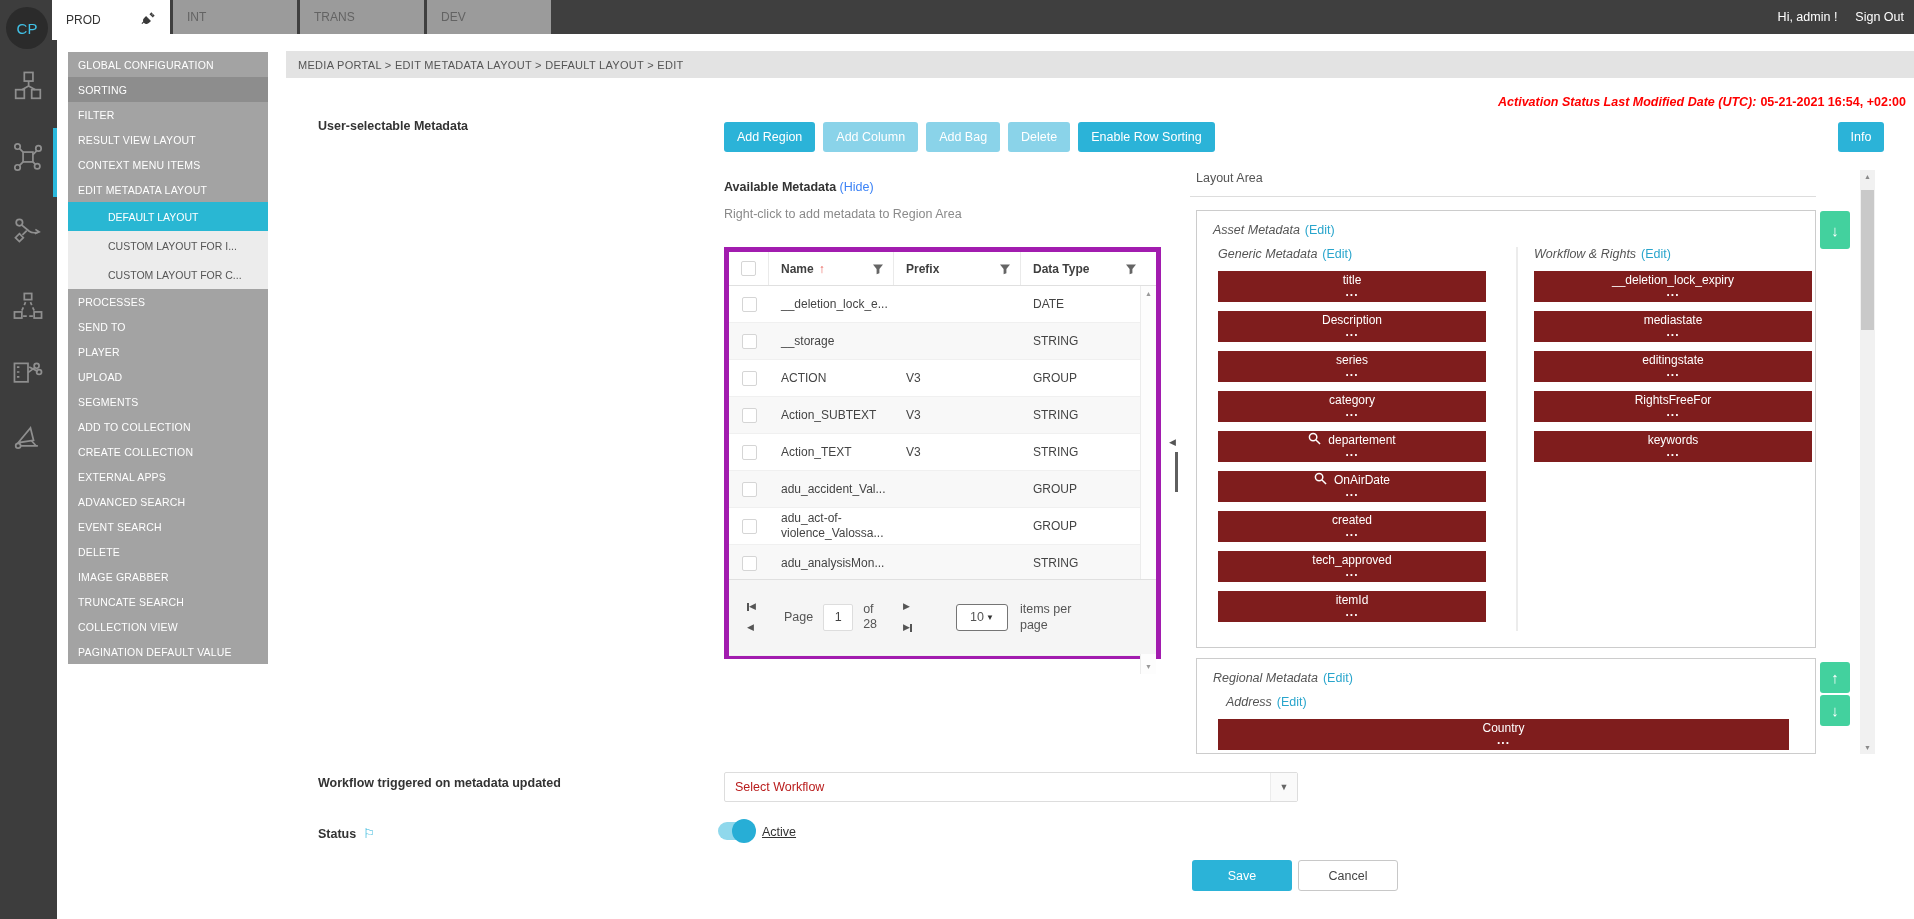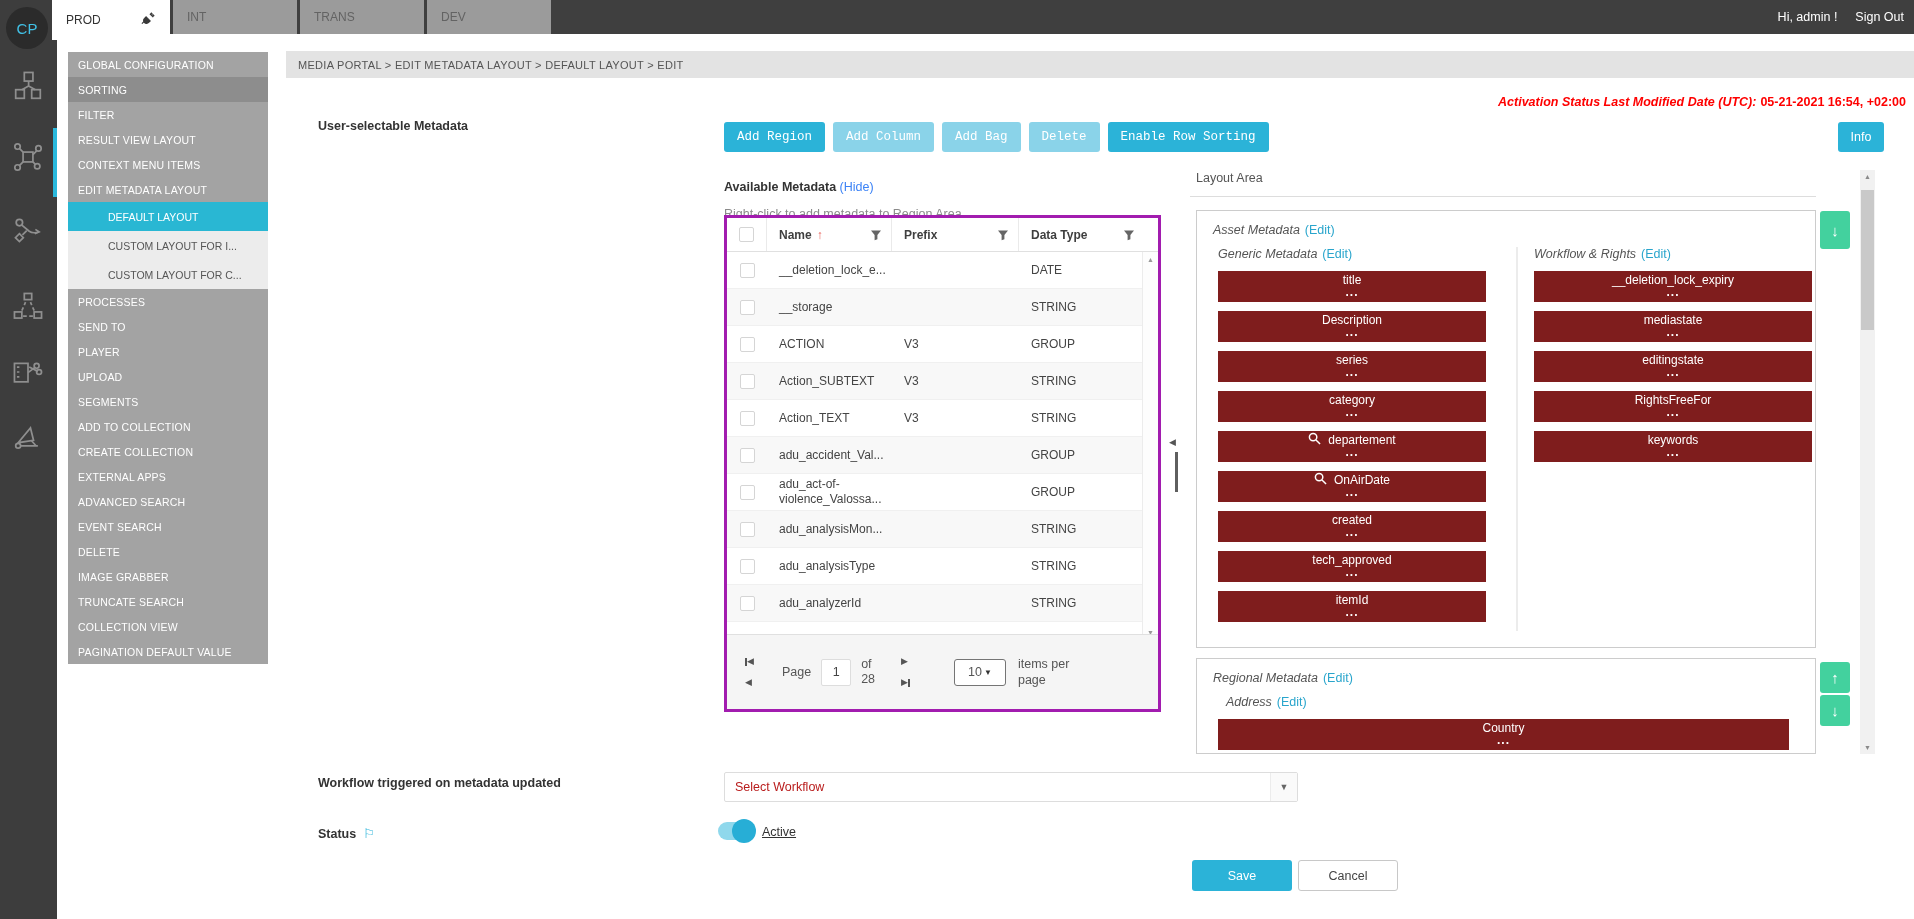--- a/index.html
+++ b/index.html
@@ -33,31 +33,31 @@
 
   
   .breadcrumb{position:absolute;left:286px;top:51px;right:0;height:27px;background:#e3e3e3;color:#555;
               font-size:11px;display:flex;align-items:center;padding-left:12px;letter-spacing:.3px;}
   .activation{position:absolute;right:8px;top:95px;color:#fe0000;font-size:12.5px;font-weight:700;white-space:nowrap;}
   .activation .act-label{font-style:italic;margin-right:4px;}
 
   
   .section-label{position:absolute;left:318px;top:119px;font-size:12.5px;font-weight:700;color:#333;}
   .toolbar{position:absolute;left:724px;top:122px;display:flex;gap:8px;}
-  .tb-btn{height:30px;padding:0 13px;border:none;border-radius:3px;background:#2bb3d8;color:#fff;font-size:12.5px;cursor:pointer;font-family:Liberation Mono, monospace;}
+  .tb-btn{height:30px;padding:0 13px;border:none;border-radius:3px;background:#2bb3d8;color:#fff;font-size:12.5px;cursor:pointer;font-family:Liberation Sans, sans-serif;}
   .tb-btn.disabled{background:#8ad3e9;}
   .info-btn{position:absolute;left:1838px;top:122px;width:46px;height:30px;border:none;border-radius:3px;
             background:#2bb3d8;color:#fff;font-size:12.5px;cursor:pointer;font-family:inherit;}
 
   
   .avail-head{position:absolute;left:724px;top:180px;font-size:12.5px;}
   .avail-head .bold{font-weight:700;color:#333;}
   .link{color:#3b82f6;text-decoration:none;cursor:pointer;}
   .avail-hint{position:absolute;left:724px;top:207px;font-size:12.5px;color:#8a8a8a;}
-  .grid{position:absolute;left:724px;top:215px;width:437px;height:497px;border:3px solid #a21caf;background:#fff;}
+  .grid{position:absolute;left:724px;top:247px;width:437px;height:412px;border:5px solid #a21caf;background:#fff;}
   .grid-header{display:flex;height:34px;border-bottom:1px solid #e0e0e0;align-items:center;font-size:12px;color:#3f3f3f;font-weight:700;}
   .hc{display:flex;align-items:center;height:100%;border-right:1px solid #eaeaea;padding-left:12px;}
   .hc:last-child{border-right:none;}
   .col-cb{width:40px;padding-left:0;justify-content:center;}
   .col-name{width:125px;}
   .col-prefix{width:127px;}
   .col-type{width:125px;}
   .sort-arrow{color:#e85c54;font-size:12px;margin-left:5px;font-weight:400;}
   .funnel{margin-left:auto;margin-right:9px;cursor:pointer;display:flex;}
   .checkbox{width:15px;height:15px;border:1px solid #d5d5d5;border-radius:2px;background:#fff;cursor:pointer;}

